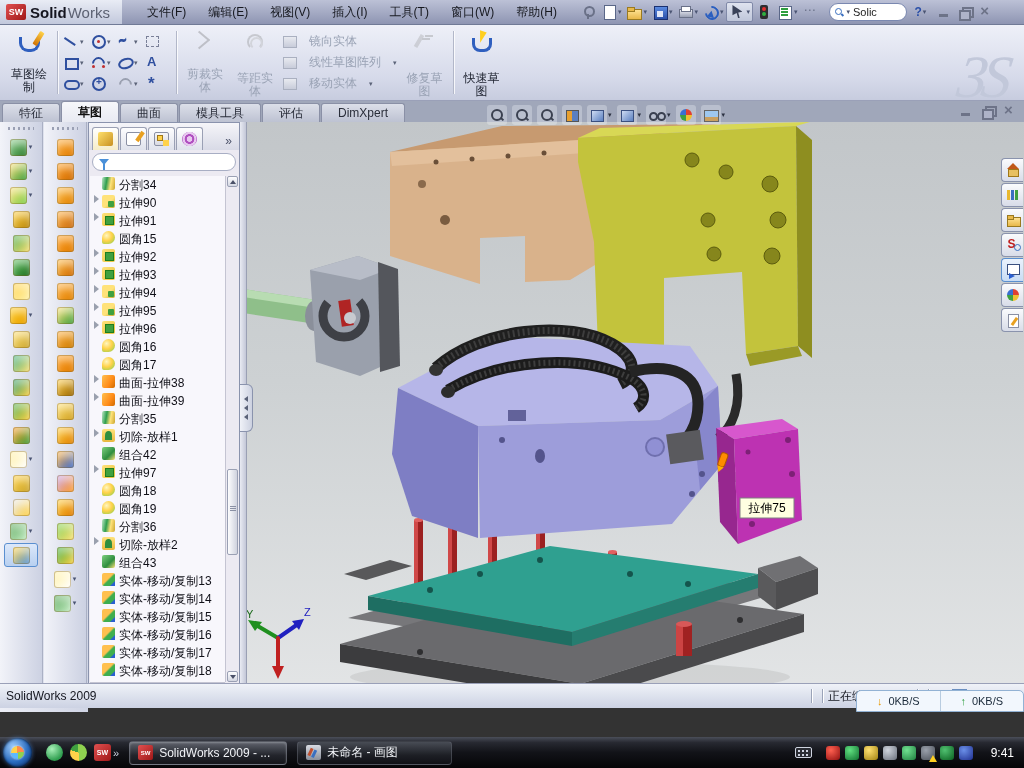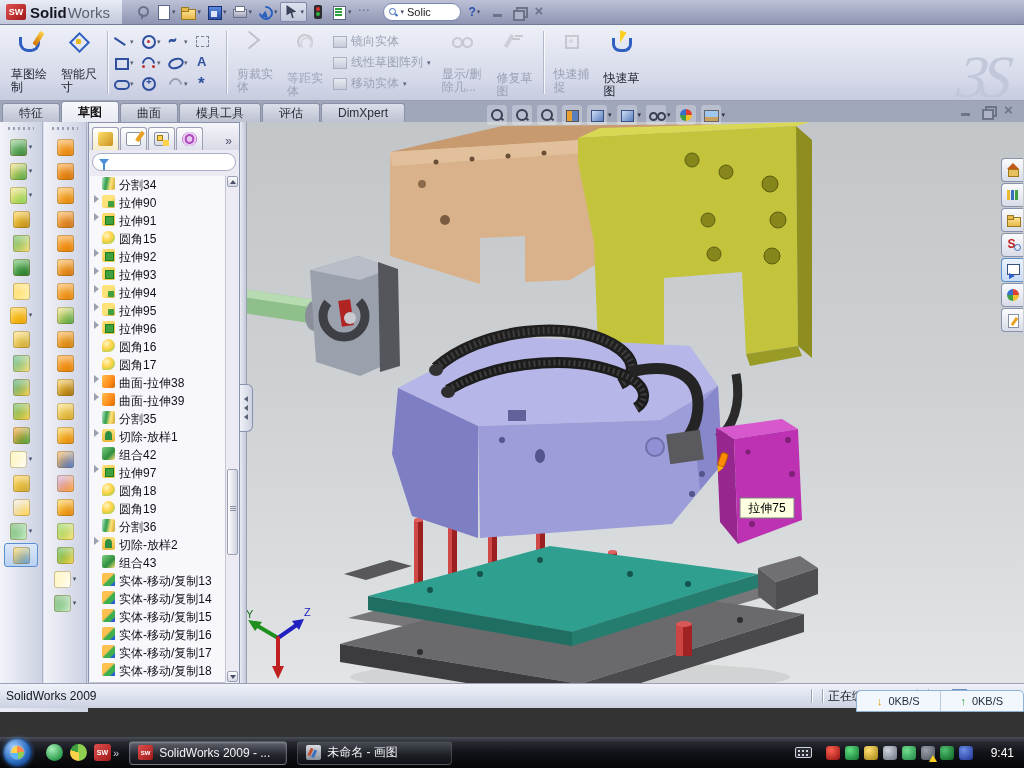--- a/index.html
+++ b/index.html
@@ -57,21 +57,21 @@
   .wres::before{content:"";position:absolute;left:3px;top:0;width:8px;height:7px;border:2px solid #6d7388;}
   .wres::after{content:"";position:absolute;left:0;top:3px;width:8px;height:7px;border:2px solid #6d7388;background:#aeb3c8;}
   .wclo::before{content:"×";position:absolute;left:0;top:-5px;font-size:15px;font-weight:bold;color:#6d7388;}
 
   
   #ribbon{position:absolute;left:0;top:25px;width:1024px;height:76px;
     background:linear-gradient(#eef0f8,#d6daea 70%,#c7ccdf);border-bottom:1px solid #9aa0b8;
     display:flex;align-items:stretch;padding:2px 0 2px 4px;}
   .rsep{width:1px;background:#b2b7c9;box-shadow:1px 0 0 rgba(255,255,255,.8);margin:4px 3px;}
   .rbtn{display:flex;flex-direction:column;align-items:center;padding-top:4px;width:50px;
-    text-align:left;line-height:13px;color:#1e2330;white-space:pre-line;cursor:default;gap:36px;}
+    text-align:center;line-height:13px;color:#1e2330;white-space:pre-line;cursor:default;gap:36px;}
   .rbtn .ric{width:24px;height:22px;position:relative;margin-bottom:1px;}
   .rbtn .caret,.caret{font-size:7px;color:#5a6278;}
   .rbtn.disabled{color:#9aa3b5;}
   .rbtn.disabled .ric{opacity:.45;filter:grayscale(.8);}
   .ric::before,.ric::after{content:"";position:absolute;}
   .ic-sketch::before{left:2px;top:6px;width:15px;height:12px;border:3px solid #2f5fbf;border-top:none;border-radius:0 0 9px 9px;}
   .ic-sketch::after{right:0px;top:0px;width:5px;height:15px;background:linear-gradient(#ffd24a,#d07000);transform:rotate(32deg);border-radius:1px;}
   .ic-smartdim::before{left:5px;top:4px;width:11px;height:11px;border:2px solid #2f5fbf;transform:rotate(45deg);}
   .ic-smartdim::after{left:9px;top:8px;width:5px;height:5px;background:#e8b820;border-radius:1px;}
   .ic-trim::before{left:4px;top:4px;width:14px;height:2px;background:#8a8fa0;transform:rotate(40deg);}
@@ -101,21 +101,21 @@
   .sk-arc::before{left:2px;top:2px;width:9px;height:9px;border:2px solid #2f4f9f;border-radius:50%;border-bottom-color:transparent;border-left-color:transparent;transform:rotate(-45deg);}
   .sk-arc::after{left:2px;top:10px;width:3px;height:3px;background:#c03030;border-radius:50%;box-shadow:10px 0 0 #c03030;}
   .sk-ellipse::before{left:1px;top:3px;width:12px;height:7px;border:2px solid #2f4f9f;border-radius:50%;transform:rotate(-18deg);}
   .sk-text::before{content:"A";left:3px;top:-1px;color:#2f4f9f;font-weight:bold;font-size:13px;}
   .sk-slot::before{left:1px;top:4px;width:12px;height:6px;border:2px solid #2f4f9f;border-radius:5px;}
   .sk-polygon::before{left:2px;top:1px;width:10px;height:10px;border:2px solid #2f4f9f;border-radius:50%;}
   .sk-polygon::after{content:"+";left:6px;top:0px;color:#2f4f9f;font-size:10px;font-weight:bold;}
   .sk-arc2::before{left:2px;top:2px;width:9px;height:9px;border:2px solid #9aa0b0;border-radius:50%;border-bottom-color:transparent;border-left-color:transparent;transform:rotate(-45deg);}
   .sk-star::before{content:"*";left:4px;top:-2px;color:#2f4f9f;font-size:17px;font-weight:bold;}
   .rstack{display:flex;flex-direction:column;justify-content:center;gap:4px;padding:0 3px;color:#9aa3b5;}
-  .rrow{display:flex;align-items:center;gap:4px;}
+  .rrow{display:flex;align-items:center;gap:12px;}
   .rrow .sico{width:14px;height:12px;border:1px solid #aab0c0;background:linear-gradient(#e8eaf0,#c8ccda);}
   #watermark{position:absolute;right:18px;top:18px;font-family:"Liberation Serif","DejaVu Serif",serif;
     font-style:italic;font-size:60px;color:#c2c8da;letter-spacing:-6px;transform:skewX(-8deg);}
 
   
   #tabstrip{position:absolute;left:0;top:101px;width:1024px;height:21px;background:#a0a7ba;display:flex;align-items:flex-end;padding-left:2px;}
   .ctab{height:19px;display:flex;align-items:center;justify-content:center;padding:0 16px;margin-right:1px;
     background:linear-gradient(#dcdfe9,#bdc2d2);border:1px solid #8a90a6;border-bottom:none;border-radius:3px 3px 0 0;color:#2a2e3a;cursor:default;}
   .ctab.active{background:linear-gradient(#f6f7fa,#e8eaf2);height:21px;font-weight:bold;color:#111;}
   #docctrl{position:absolute;right:8px;top:0;height:21px;display:flex;align-items:center;gap:10px;}
@@ -281,20 +281,29 @@
 <body>
 
 <div id="app">
 
   <div id="titlebar">
     <div class="logo">
       <span class="logo-badge">SW</span>
       <span class="logo-bold">Solid</span>
       <span class="logo-light">Works</span>
     </div>
+    <div id="menubar">
+        <span class="menu-item">文件(F)</span>
+        <span class="menu-item">编辑(E)</span>
+        <span class="menu-item">视图(V)</span>
+        <span class="menu-item">插入(I)</span>
+        <span class="menu-item">工具(T)</span>
+        <span class="menu-item">窗口(W)</span>
+        <span class="menu-item">帮助(H)</span>
+      </div>
     <div id="tb-icons">
         <span class="tbw">
           <span class="tbi tbi-pin"></span>
         </span>
         <span class="tbw">
           <span class="tbi tbi-new"></span>
           <span class="tb-caret">▾</span>
         </span>
         <span class="tbw">
           <span class="tbi tbi-open"></span>
@@ -341,26 +350,20 @@
     </div>
   </div>
 
   <div id="ribbon">
     <div class="rbtn">
       <span class="ric ic-sketch"></span>
       <span>草图绘
 制</span>
       <span class="caret">▾</span>
     </div>
-    <div class="rbtn">
-      <span class="ric ic-smartdim"></span>
-      <span>智能尺
-寸</span>
-      <span class="caret">▾</span>
-    </div>
     <div class="rsep"></div>
     <div class="rgrid" id="sketchgrid">
         <span class="skcell">
           <span class="sk sk-line"></span>
           <span class="caret">▾</span>
         </span>
         <span class="skcell">
           <span class="sk sk-circle"></span>
           <span class="caret">▾</span>
         </span>
@@ -422,38 +425,26 @@
         <span class="sico"></span>
         <span>线性草图阵列</span>
         <span class="caret">▾</span>
       </div>
       <div class="rrow">
         <span class="sico"></span>
         <span>移动实体</span>
         <span class="caret">▾</span>
       </div>
     </div>
-    <div class="rbtn disabled" style="width:56px">
-      <span class="ric ic-dispdel"></span>
-      <span>显示/删
-除几...</span>
-      <span class="caret">▾</span>
-    </div>
     <div class="rbtn disabled">
       <span class="ric ic-repair"></span>
       <span>修复草
 图</span>
     </div>
     <div class="rsep"></div>
-    <div class="rbtn disabled">
-      <span class="ric ic-qsnap"></span>
-      <span>快速捕
-捉</span>
-      <span class="caret">▾</span>
-    </div>
     <div class="rbtn">
       <span class="ric ic-rapid"></span>
       <span>快速草
 图</span>
     </div>
     <div id="watermark">3S</div>
   </div>
 
   <div id="tabstrip">
     <div class="ctab">特征</div>

